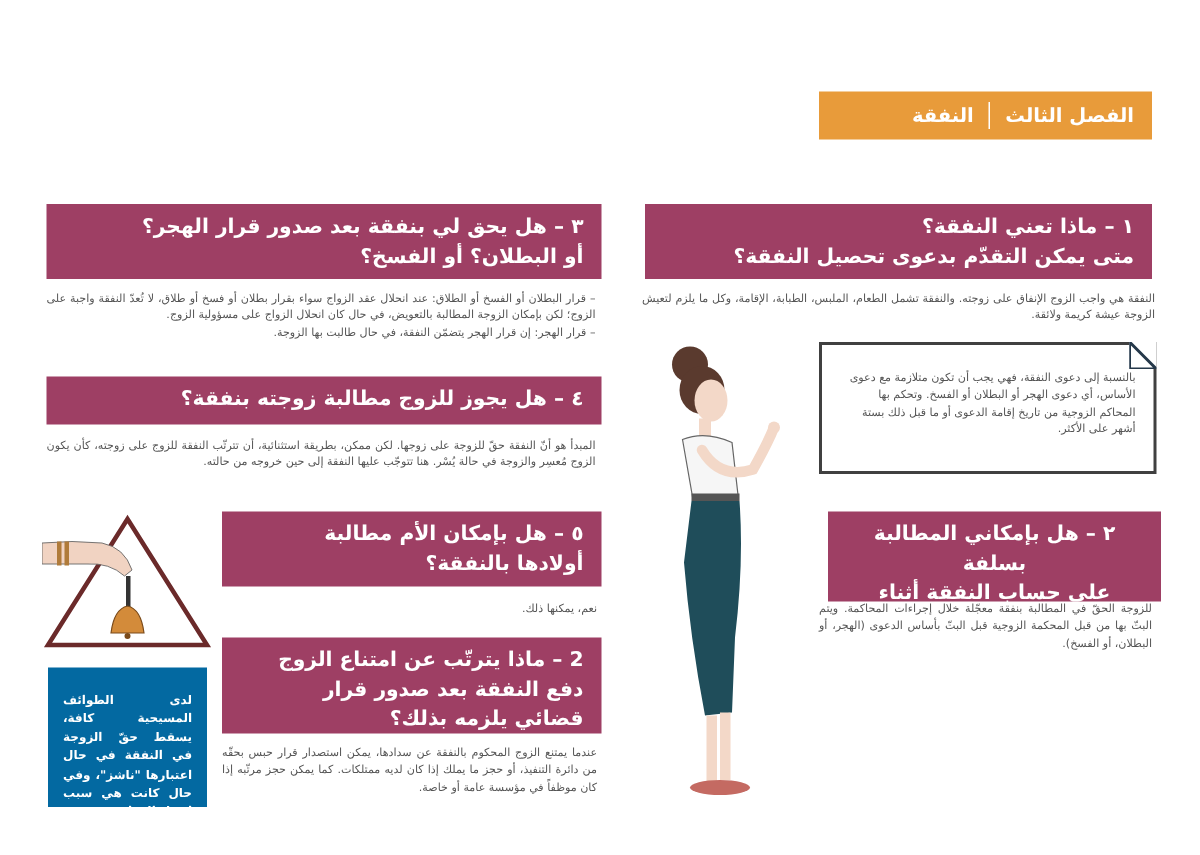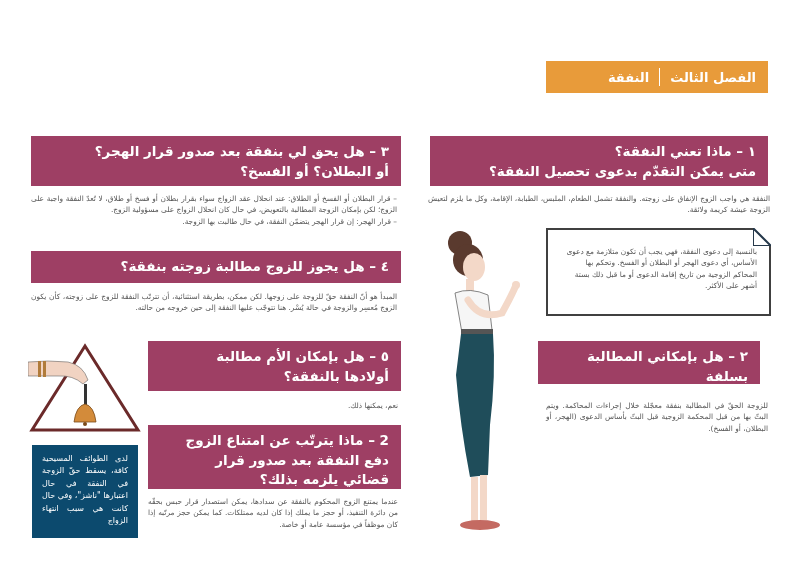--- a/index.html
+++ b/index.html
@@ -10,22 +10,22 @@
                  color: #fff; display: flex; align-items: center; justify-content: flex-start;
                  padding-right: 12px; box-sizing: border-box; font-size: 13px; font-weight: bold; }
   .chapter-bar .sep { width: 1px; height: 18px; background: #fff; margin: 0 10px; }
   .q-head { background: #9e3f64; color: #fff; box-sizing: border-box; padding: 6px 12px;
             font-size: 13.5px; font-weight: bold; line-height: 1.45; text-align: right; }
   .body-text { color: #555; font-size: 7.4px; line-height: 1.55; text-align: justify; }
   .note-box { border: 2px solid #404040; background: #fff; box-sizing: border-box; padding: 16px 12px 8px 12px;
               font-size: 7.4px; color: #555; line-height: 1.55; }
   .note-corner { position: absolute; right: -2px; top: -2px; width: 18px; height: 18px; background: #fff; }
   .note-corner svg { display: block; }
-  .orange-box { background: #0c4a6e; color: #fff; font-size: 8px; font-weight: normal; line-height: 1.55;
-                padding: 8px 10px; box-sizing: border-box; text-align: justify; }
+  .orange-box { background: #0369a1; color: #fff; font-size: 8px; font-weight: bold; line-height: 1.55;
+                padding: 16px 10px; box-sizing: border-box; text-align: justify; }
 </style>
 </head>
 <body>
 
 <div class="abs chapter-bar">
   <span>الفصل الثالث</span>
   <span class="sep"></span>
   <span>النفقة</span>
 </div>
 
@@ -38,21 +38,21 @@
 <div class="abs note-box" style="left:546px; top:228px; width:225px; height:88px;">
   <div class="note-corner">
     <svg width="18" height="18" viewBox="0 0 18 18">
       <polygon points="0,0 18,18 0,18" fill="#fff" stroke="#25384a" stroke-width="2"></polygon>
       <line x1="0" y1="0" x2="0" y2="18" stroke="#25384a" stroke-width="2"></line>
     </svg>
   </div>
   <div>بالنسبة إلى دعوى النفقة، فهي يجب أن تكون متلازمة مع دعوى الأساس، أي دعوى الهجر أو البطلان أو الفسخ. وتحكم بها المحاكم الزوجية من تاريخ إقامة الدعوى أو ما قبل ذلك بستة أشهر على الأكثر.</div>
 </div>
 
-<div class="abs q-head" style="left:538px; top:341px; width:222px; height:43px;">
+<div class="abs q-head" style="left:552px; top:341px; width:222px; height:60px;text-align:center;">
   <div>٢ – هل بإمكاني المطالبة بسلفة</div>
   <div>على حساب النفقة أثناء المحاكمة؟</div>
 </div>
 <div class="abs body-text" style="left:546px; top:400px; width:222px;">للزوجة الحقّ في المطالبة بنفقة معجّلة خلال إجراءات المحاكمة. ويتم البتّ بها من قبل المحكمة الزوجية قبل البتّ بأساس الدعوى (الهجر، أو البطلان، أو الفسخ).</div>
 
 <div class="abs" style="left:430px; top:225px; width:95px; height:320px;">
   <svg width="95" height="320" viewBox="0 0 95 320">
 
     <circle cx="30" cy="18" r="12" fill="#5a3a2e"></circle>
     <ellipse cx="38" cy="35" rx="15" ry="16" fill="#5a3a2e"></ellipse>

